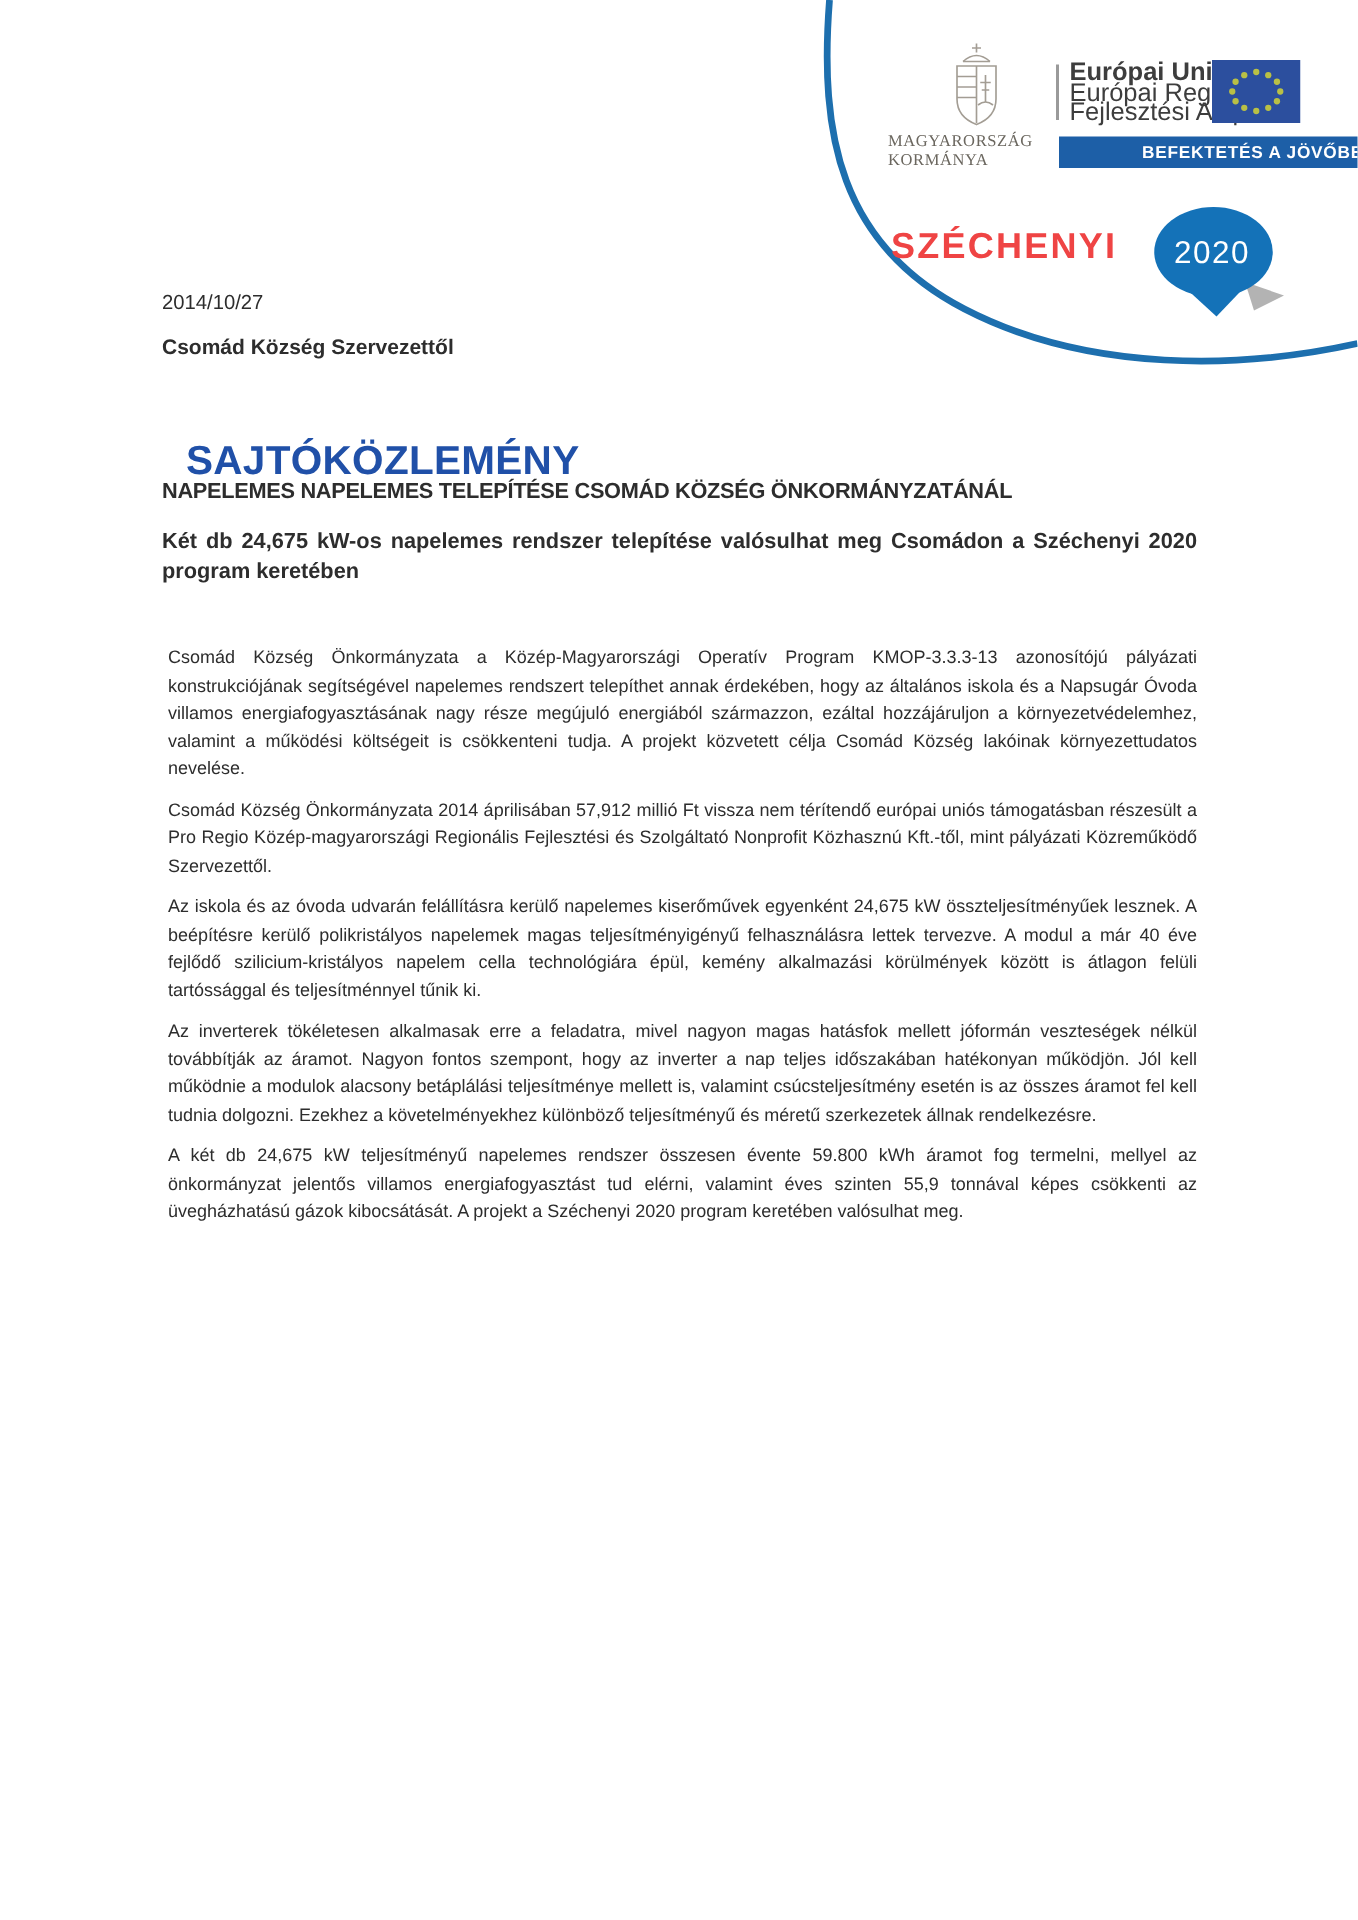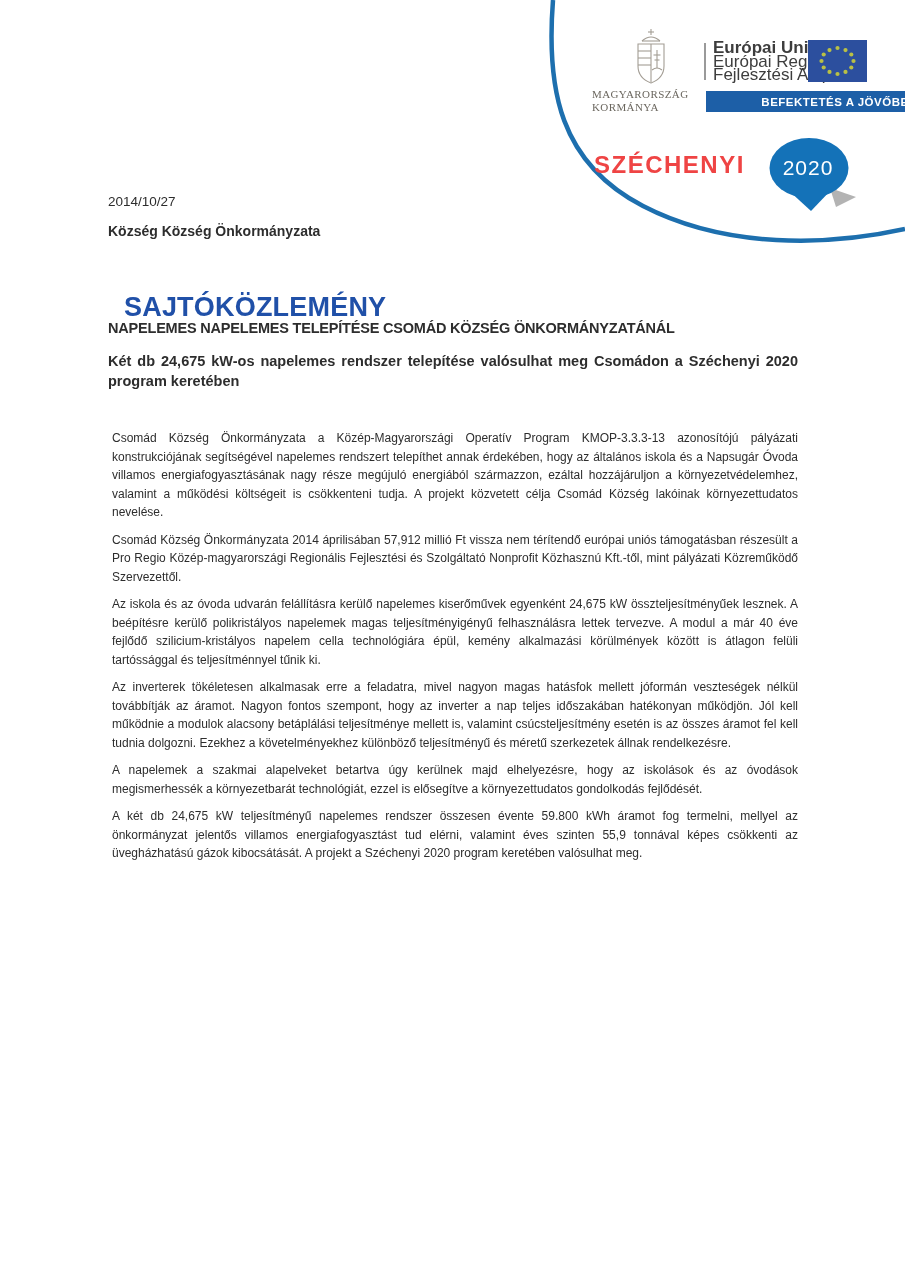--- a/index.html
+++ b/index.html
@@ -102,27 +102,26 @@
 
   <div class="abs szechenyi">SZÉCHENYI</div>
   <svg id="pin" class="abs" viewBox="0 0 102 80" xmlns="http://www.w3.org/2000/svg">
     <polygon points="64,52 90,61 70,71" fill="#b3b3b3"></polygon>
     <ellipse cx="43" cy="32" rx="39.5" ry="30" fill="#1472b8"></ellipse>
     <polygon points="21,53 66,53 45,75" fill="#1472b8"></polygon>
     <text x="42" y="39" text-anchor="middle" font-family="Liberation Sans, sans-serif" font-size="21" letter-spacing="1" fill="#ffffff">2020</text>
   </svg>
 
   <div class="abs content date">2014/10/27</div>
-  <div class="abs content org">Község Község Önkormányzata</div>
+  <div class="abs content org">Csomád Község Szervezettől</div>
   <h1 class="abs content title" style="margin:16px;">SAJTÓKÖZLEMÉNY</h1>
   <div class="abs content subtitle">NAPELEMES NAPELEMES TELEPÍTÉSE CSOMÁD KÖZSÉG ÖNKORMÁNYZATÁNÁL</div>
   <div class="abs content lead">Két db 24,675 kW-os napelemes rendszer telepítése valósulhat meg Csomádon a Széchenyi 2020 program keretében</div>
 
   <div class="abs content paragraphs">
     <p>Csomád Község Önkormányzata a Közép-Magyarországi Operatív Program KMOP-3.3.3-13 azonosítójú pályázati konstrukciójának segítségével napelemes rendszert telepíthet annak érdekében, hogy az általános iskola és a Napsugár Óvoda villamos energiafogyasztásának nagy része megújuló energiából származzon, ezáltal hozzájáruljon a környezetvédelemhez, valamint a működési költségeit is csökkenteni tudja. A projekt közvetett célja Csomád Község lakóinak környezettudatos nevelése.</p>
     <p>Csomád Község Önkormányzata 2014 áprilisában 57,912 millió Ft vissza nem térítendő európai uniós támogatásban részesült a Pro Regio Közép-magyarországi Regionális Fejlesztési és Szolgáltató Nonprofit Közhasznú Kft.-től, mint pályázati Közreműködő Szervezettől.</p>
     <p>Az iskola és az óvoda udvarán felállításra kerülő napelemes kiserőművek egyenként 24,675 kW összteljesítményűek lesznek. A beépítésre kerülő polikristályos napelemek magas teljesítményigényű felhasználásra lettek tervezve. A modul a már 40 éve fejlődő szilicium-kristályos napelem cella technológiára épül, kemény alkalmazási körülmények között is átlagon felüli tartóssággal és teljesítménnyel tűnik ki.</p>
     <p>Az inverterek tökéletesen alkalmasak erre a feladatra, mivel nagyon magas hatásfok mellett jóformán veszteségek nélkül továbbítják az áramot. Nagyon fontos szempont, hogy az inverter a nap teljes időszakában hatékonyan működjön. Jól kell működnie a modulok alacsony betáplálási teljesítménye mellett is, valamint csúcsteljesítmény esetén is az összes áramot fel kell tudnia dolgozni. Ezekhez a követelményekhez különböző teljesítményű és méretű szerkezetek állnak rendelkezésre.</p>
-    <p>A napelemek a szakmai alapelveket betartva úgy kerülnek majd elhelyezésre, hogy az iskolások és az óvodások megismerhessék a környezetbarát technológiát, ezzel is elősegítve a környezettudatos gondolkodás fejlődését.</p>
     <p>A két db 24,675 kW teljesítményű napelemes rendszer összesen évente 59.800 kWh áramot fog termelni, mellyel az önkormányzat jelentős villamos energiafogyasztást tud elérni, valamint éves szinten 55,9 tonnával képes csökkenti az üvegházhatású gázok kibocsátását. A projekt a Széchenyi 2020 program keretében valósulhat meg.</p>
   </div>
 
 </div>
 
 </body></html>

